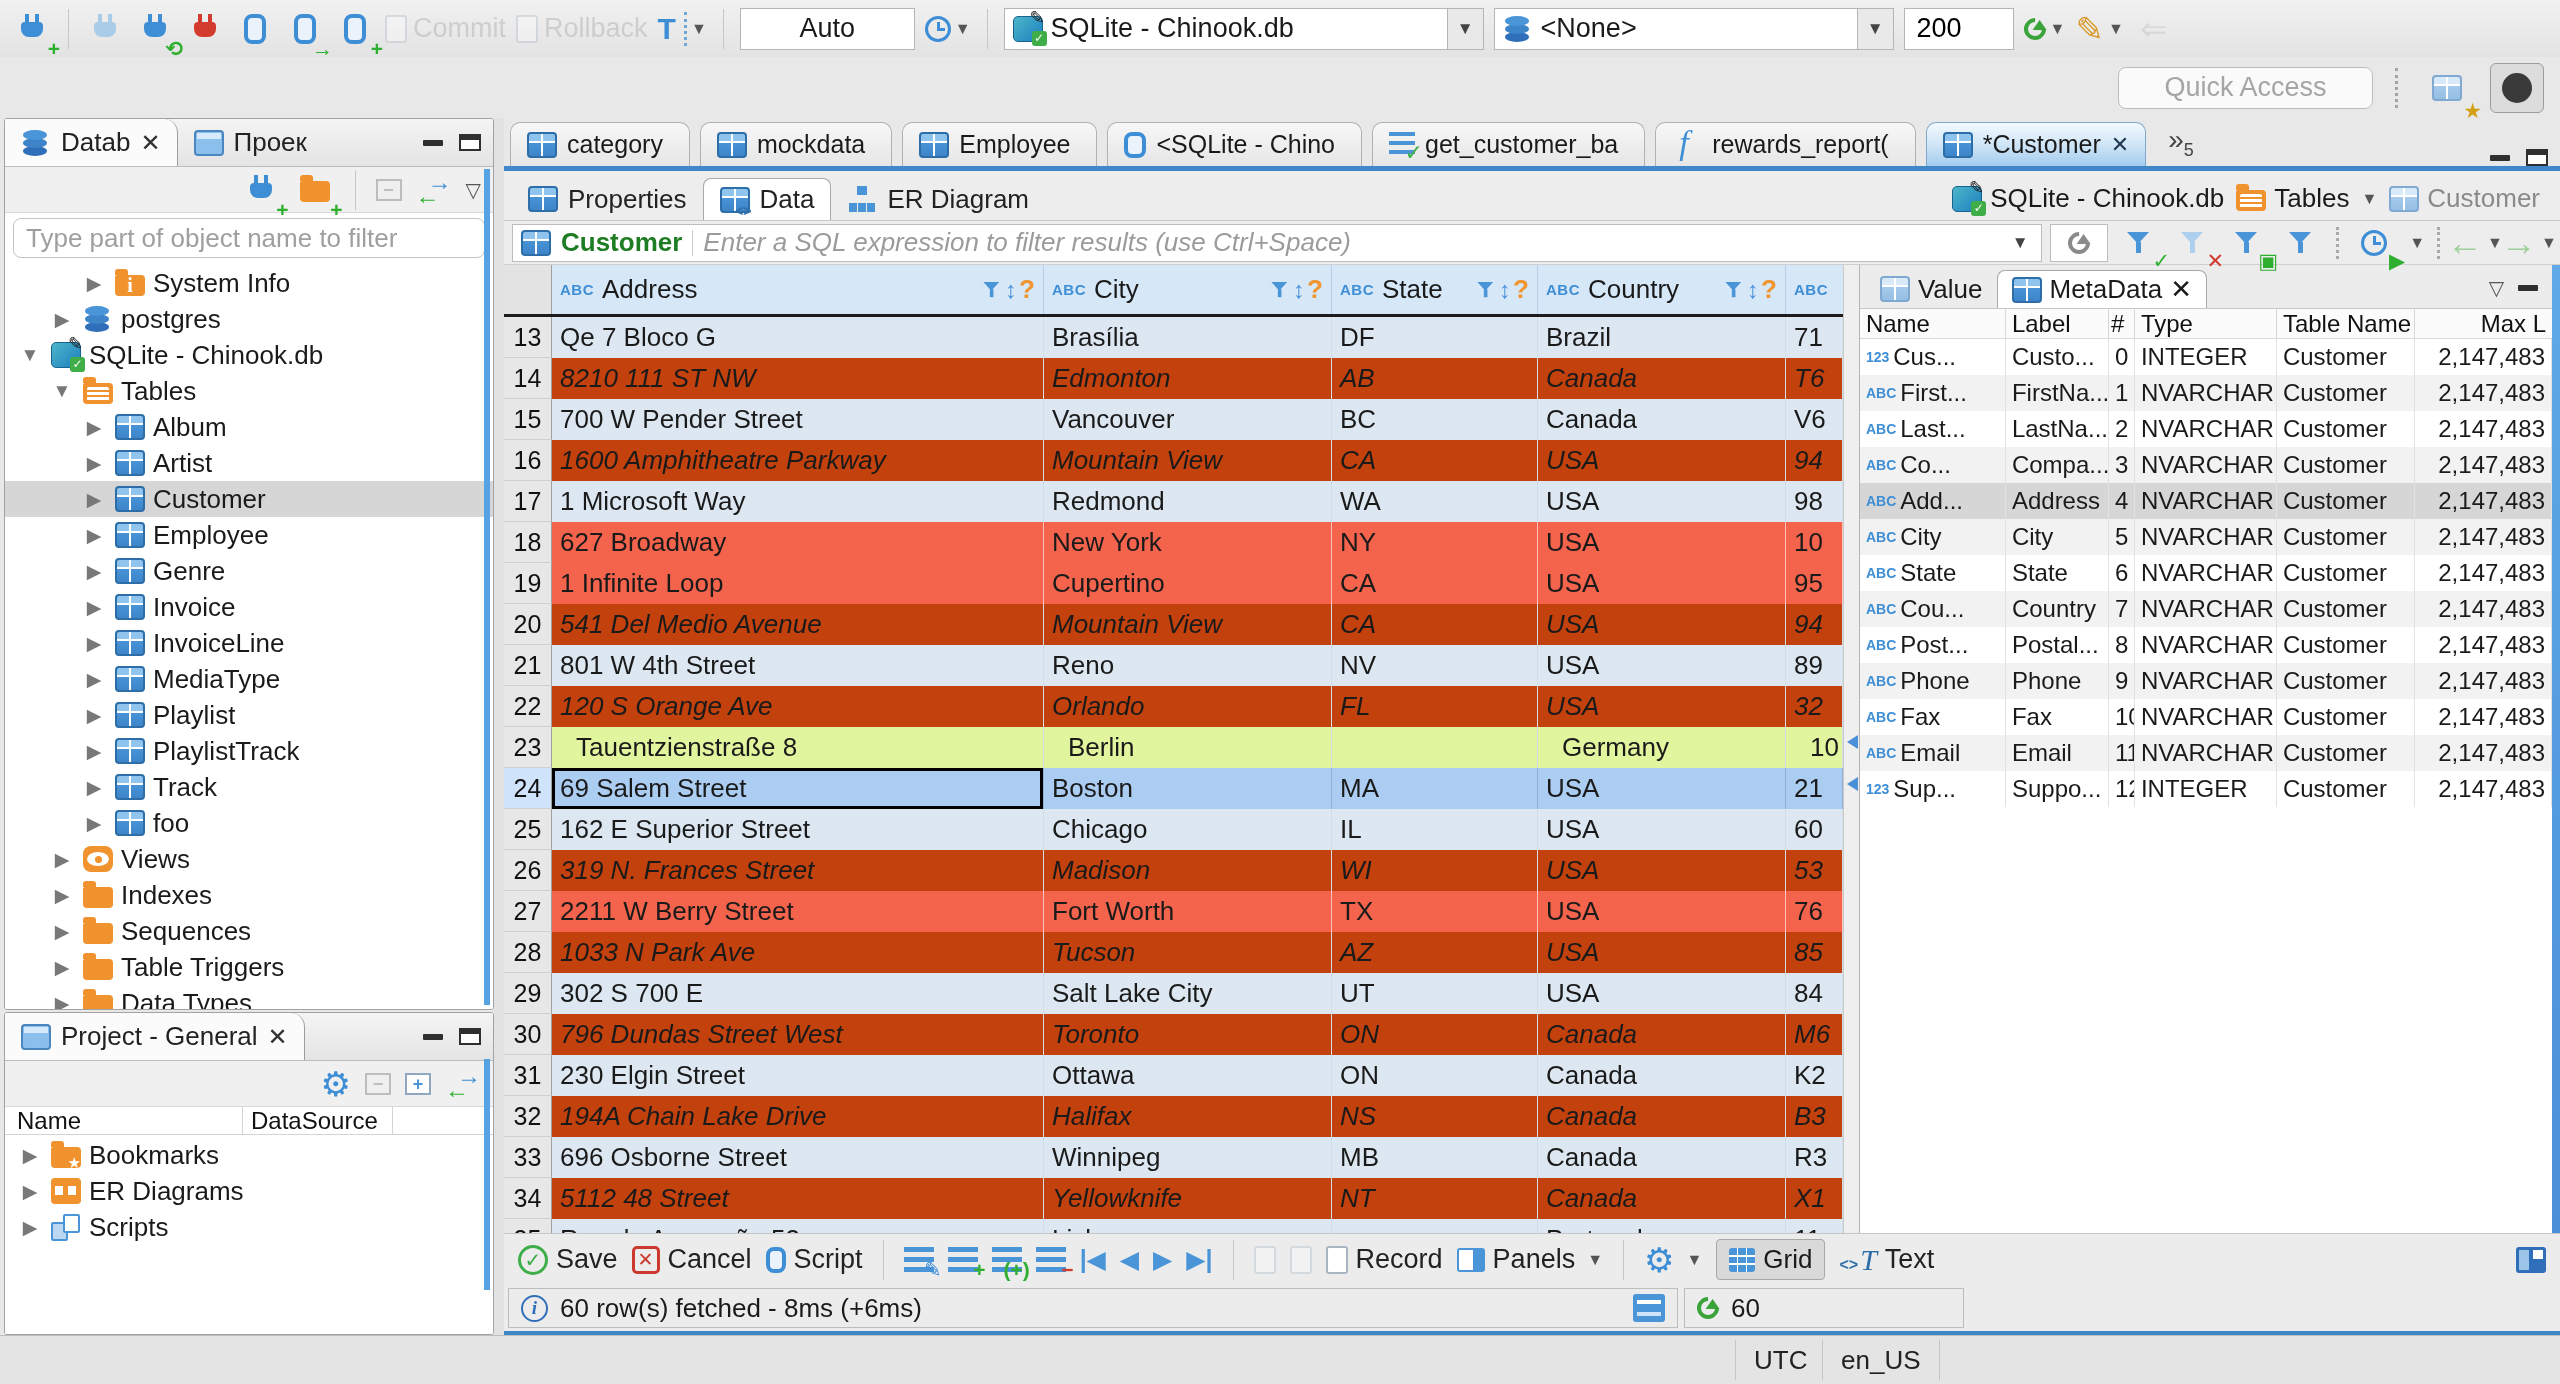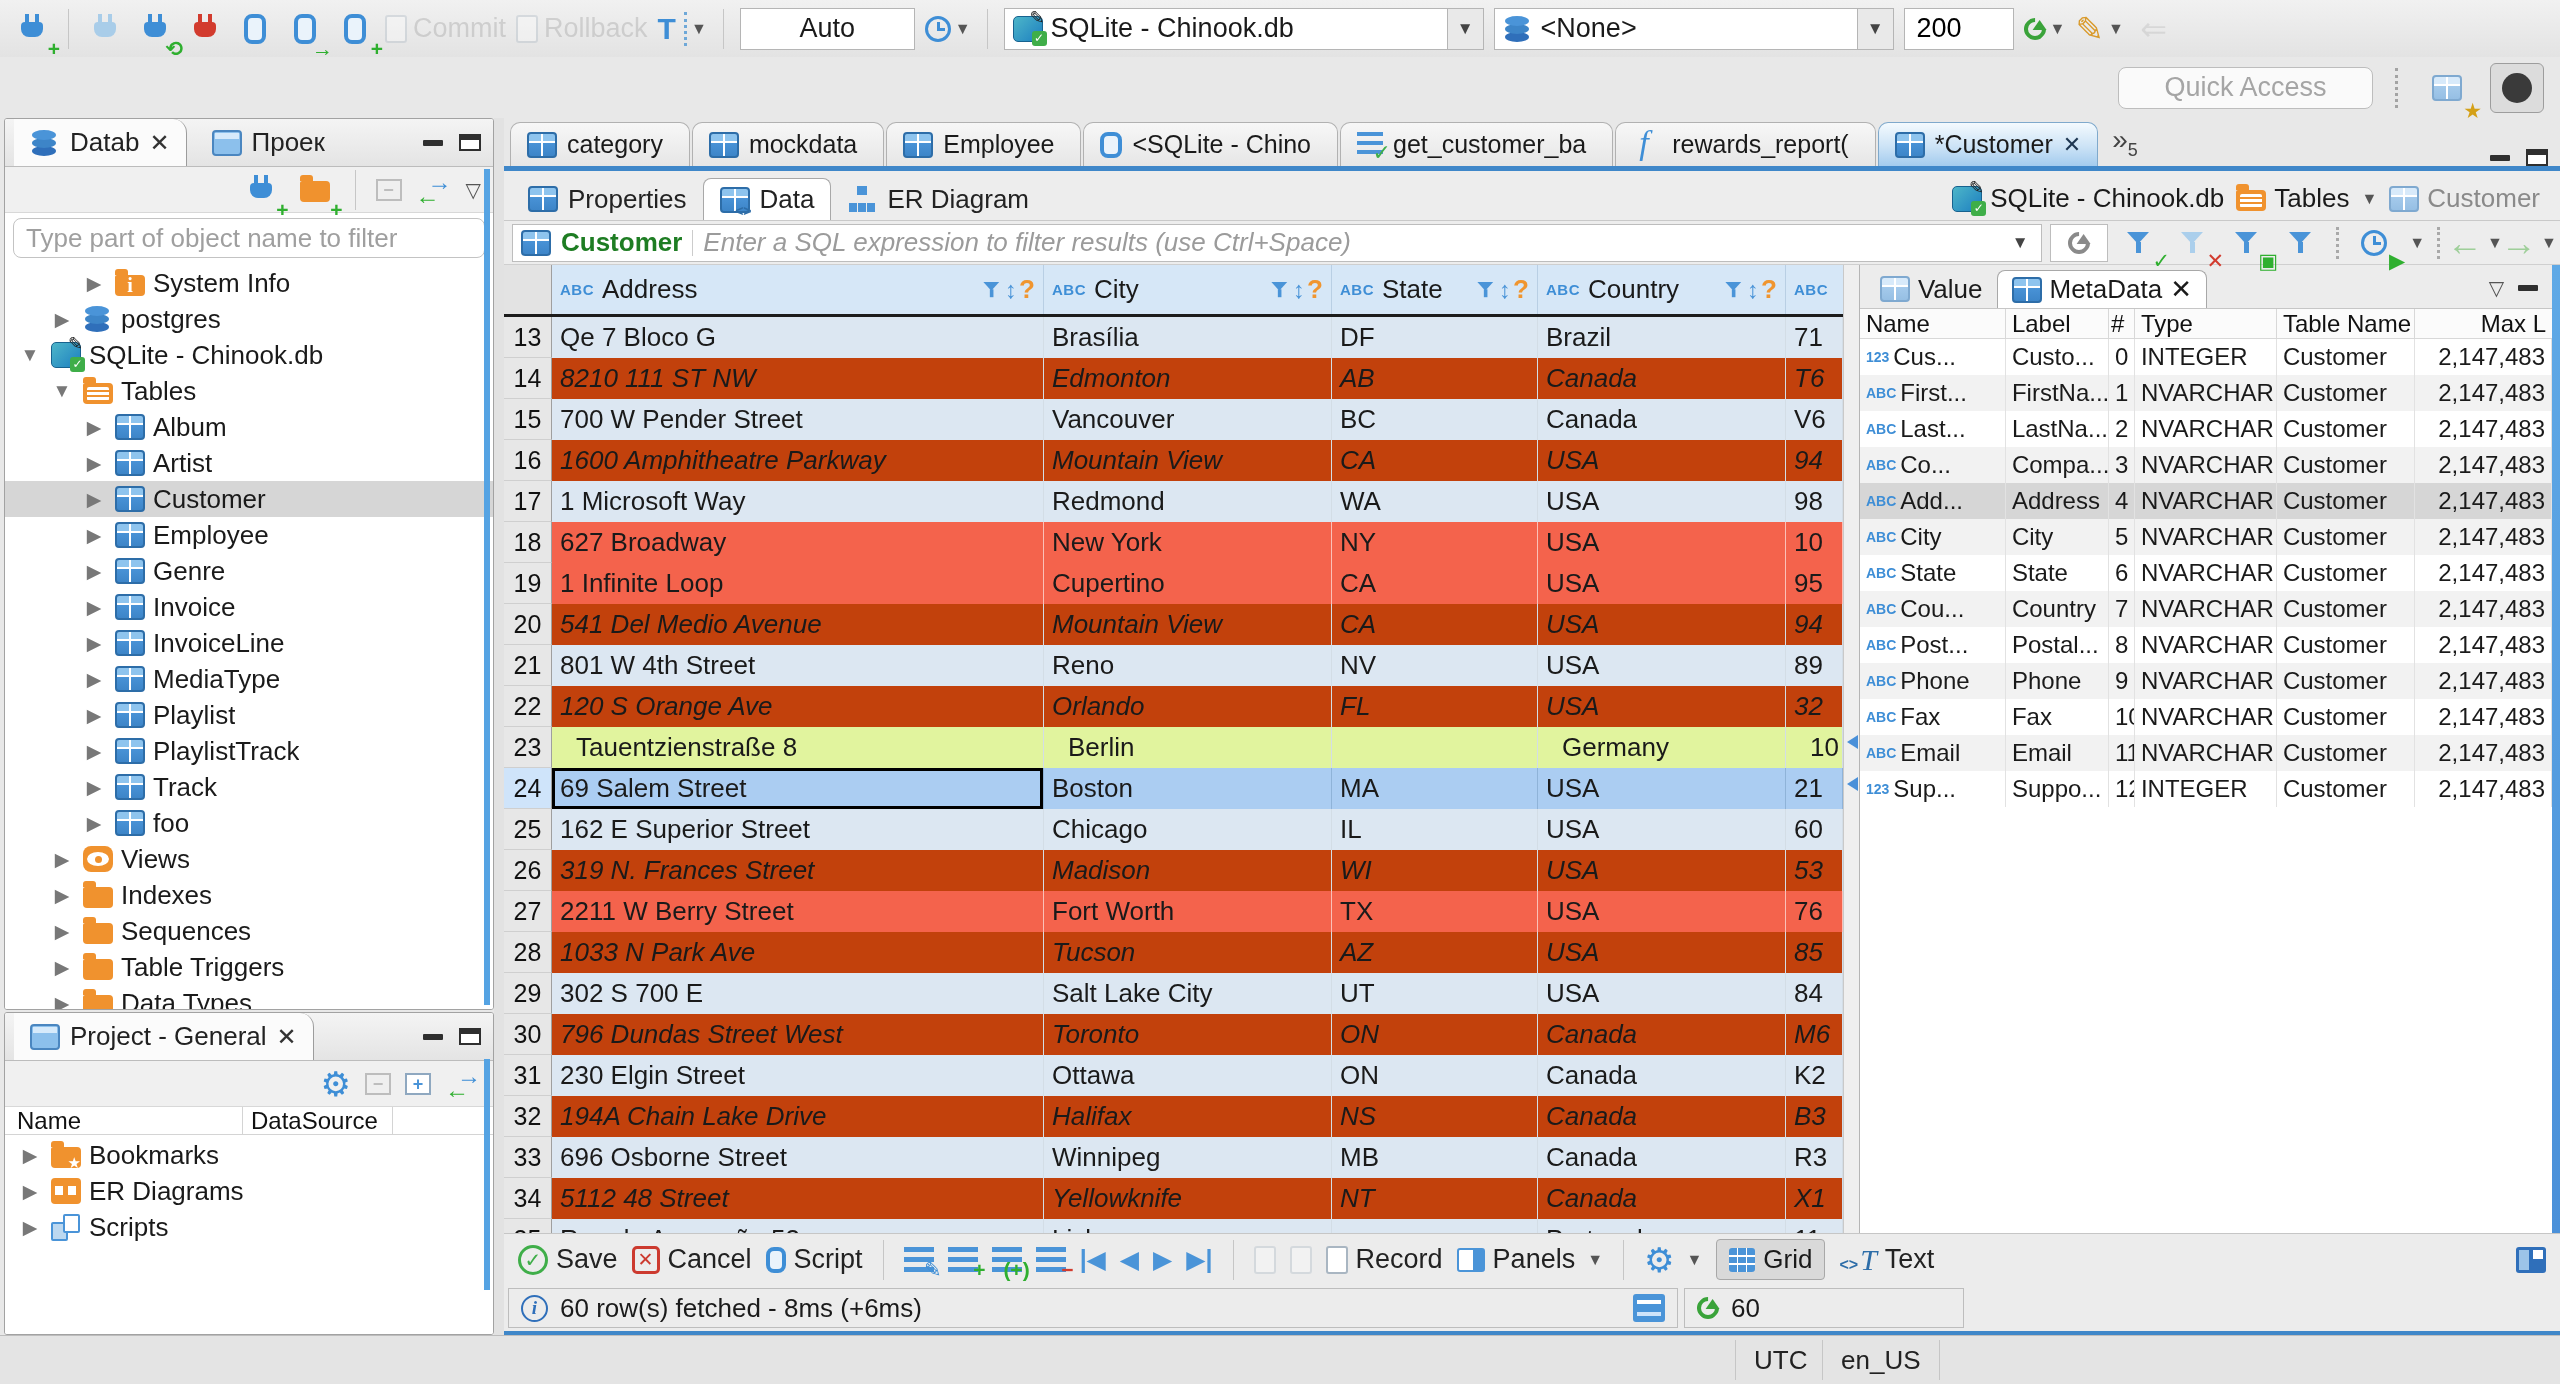--- a/index.html
+++ b/index.html
@@ -142,21 +142,21 @@
   .leftcol { width:490px; display:flex; flex-direction:column; position:relative; }
   .vsplit { width:10px; background:#e2e2e2; }
   .bluestrip { position:absolute; width:6px; background:#55a3e3; z-index:4; }
 
   .panel { display:flex; flex-direction:column; border:1px solid #a2a2a2; background:#fff;
            border-radius:3px; position:relative; overflow:hidden; }
   #nav-panel { height:892px; }
   #proj-panel { flex:1; margin-top:2px; }
   .ptabs { height:48px; display:flex; align-items:stretch; background:linear-gradient(#f4f4f4,#e4e4e4);
            border-bottom:1px solid #bcbcbc; }
-  .ptab { display:flex; align-items:center; gap:10px; padding:0 16px; color:#222; white-space:nowrap;margin-left:9px; }
+  .ptab { display:flex; align-items:center; gap:10px; padding:0 16px; color:#222; white-space:nowrap; }
   .ptab[data-act="1"] { background:#fbfbfb; border-right:1px solid #9c9c9c; border-radius:0 14px 0 0; }
   .ptab .pclose { font-size:24px; font-weight:bold; color:#333; }
   .winbtns { margin-left:auto; display:flex; gap:16px; align-items:center; padding-right:12px; }
   .ptoolbar { height:46px; display:flex; align-items:center; justify-content:flex-end; gap:14px;
               padding:0 12px; background:#f0f0f0; border-bottom:1px solid #d8d8d8; }
   .pfilter { padding:5px 8px; background:#fff; }
   .pfilter input { width:100%; height:40px; border:1px solid #c3c3c3; border-radius:8px;
                    font-family:inherit; font-size:26px; padding:16px 12px; color:#333; }
   .pfilter input::placeholder { color:#9f9f9f; }
   .ptree { flex:1; overflow:hidden; background:#fff; padding-top:2px; }
@@ -169,21 +169,21 @@
   .pcols { display:flex; height:28px; align-items:center; background:#fff; border-bottom:1px solid #d4d4d4;
            font-size:24px; color:#111; }
   .pcols .c1 { width:238px; padding-left:12px; border-right:1px solid #d4d4d4; height:100%; line-height:28px; }
   .pcols .c2 { width:150px; padding-left:8px; border-right:1px solid #d4d4d4; height:100%; line-height:28px; }
 
   
   .editor { flex:1; display:flex; flex-direction:column; min-width:0; background:#e8e8e8; }
   .etabs { height:48px; display:flex; align-items:flex-end; padding-left:6px; white-space:nowrap; }
   .etab { height:44px; display:flex; align-items:center; gap:10px; padding:0 16px;
           border:1px solid #b1b1b1; border-bottom:none; border-radius:10px 10px 0 0;
-          background:linear-gradient(#f7f7f7,#e6e6e6); margin-right:2px; font-size:25px; }
+          background:linear-gradient(#f7f7f7,#e6e6e6); margin-right:10px; font-size:25px; }
   .etab[data-act="1"] { background:linear-gradient(180deg,#f4fafe 0%,#cce3f6 55%,#a3cbee 100%); border-color:#7fa9cc; }
   .etclose { font-size:22px; font-weight:bold; color:#1c3550; }
   .eovf { color:#444; font-size:28px; padding:0 12px; align-self:center; }
   .eovf sub { font-size:18px; }
   .etabline { height:5px; background:var(--accent,#3f87c9); }
   .esub { height:50px; display:flex; align-items:flex-end; background:#ededed;
           border-bottom:1px solid #c9c9c9; padding:0 8px; }
   .stab { height:42px; display:flex; align-items:center; gap:10px; padding:0 16px; color:#222; white-space:nowrap; }
   .stab[data-act="1"] { background:#fff; border:1px solid #a8a8a8; border-bottom:none; border-radius:8px 8px 0 0; }
   .crumbs { margin-left:auto; display:flex; align-items:center; gap:12px; padding:0 12px 6px 0; white-space:nowrap; }

